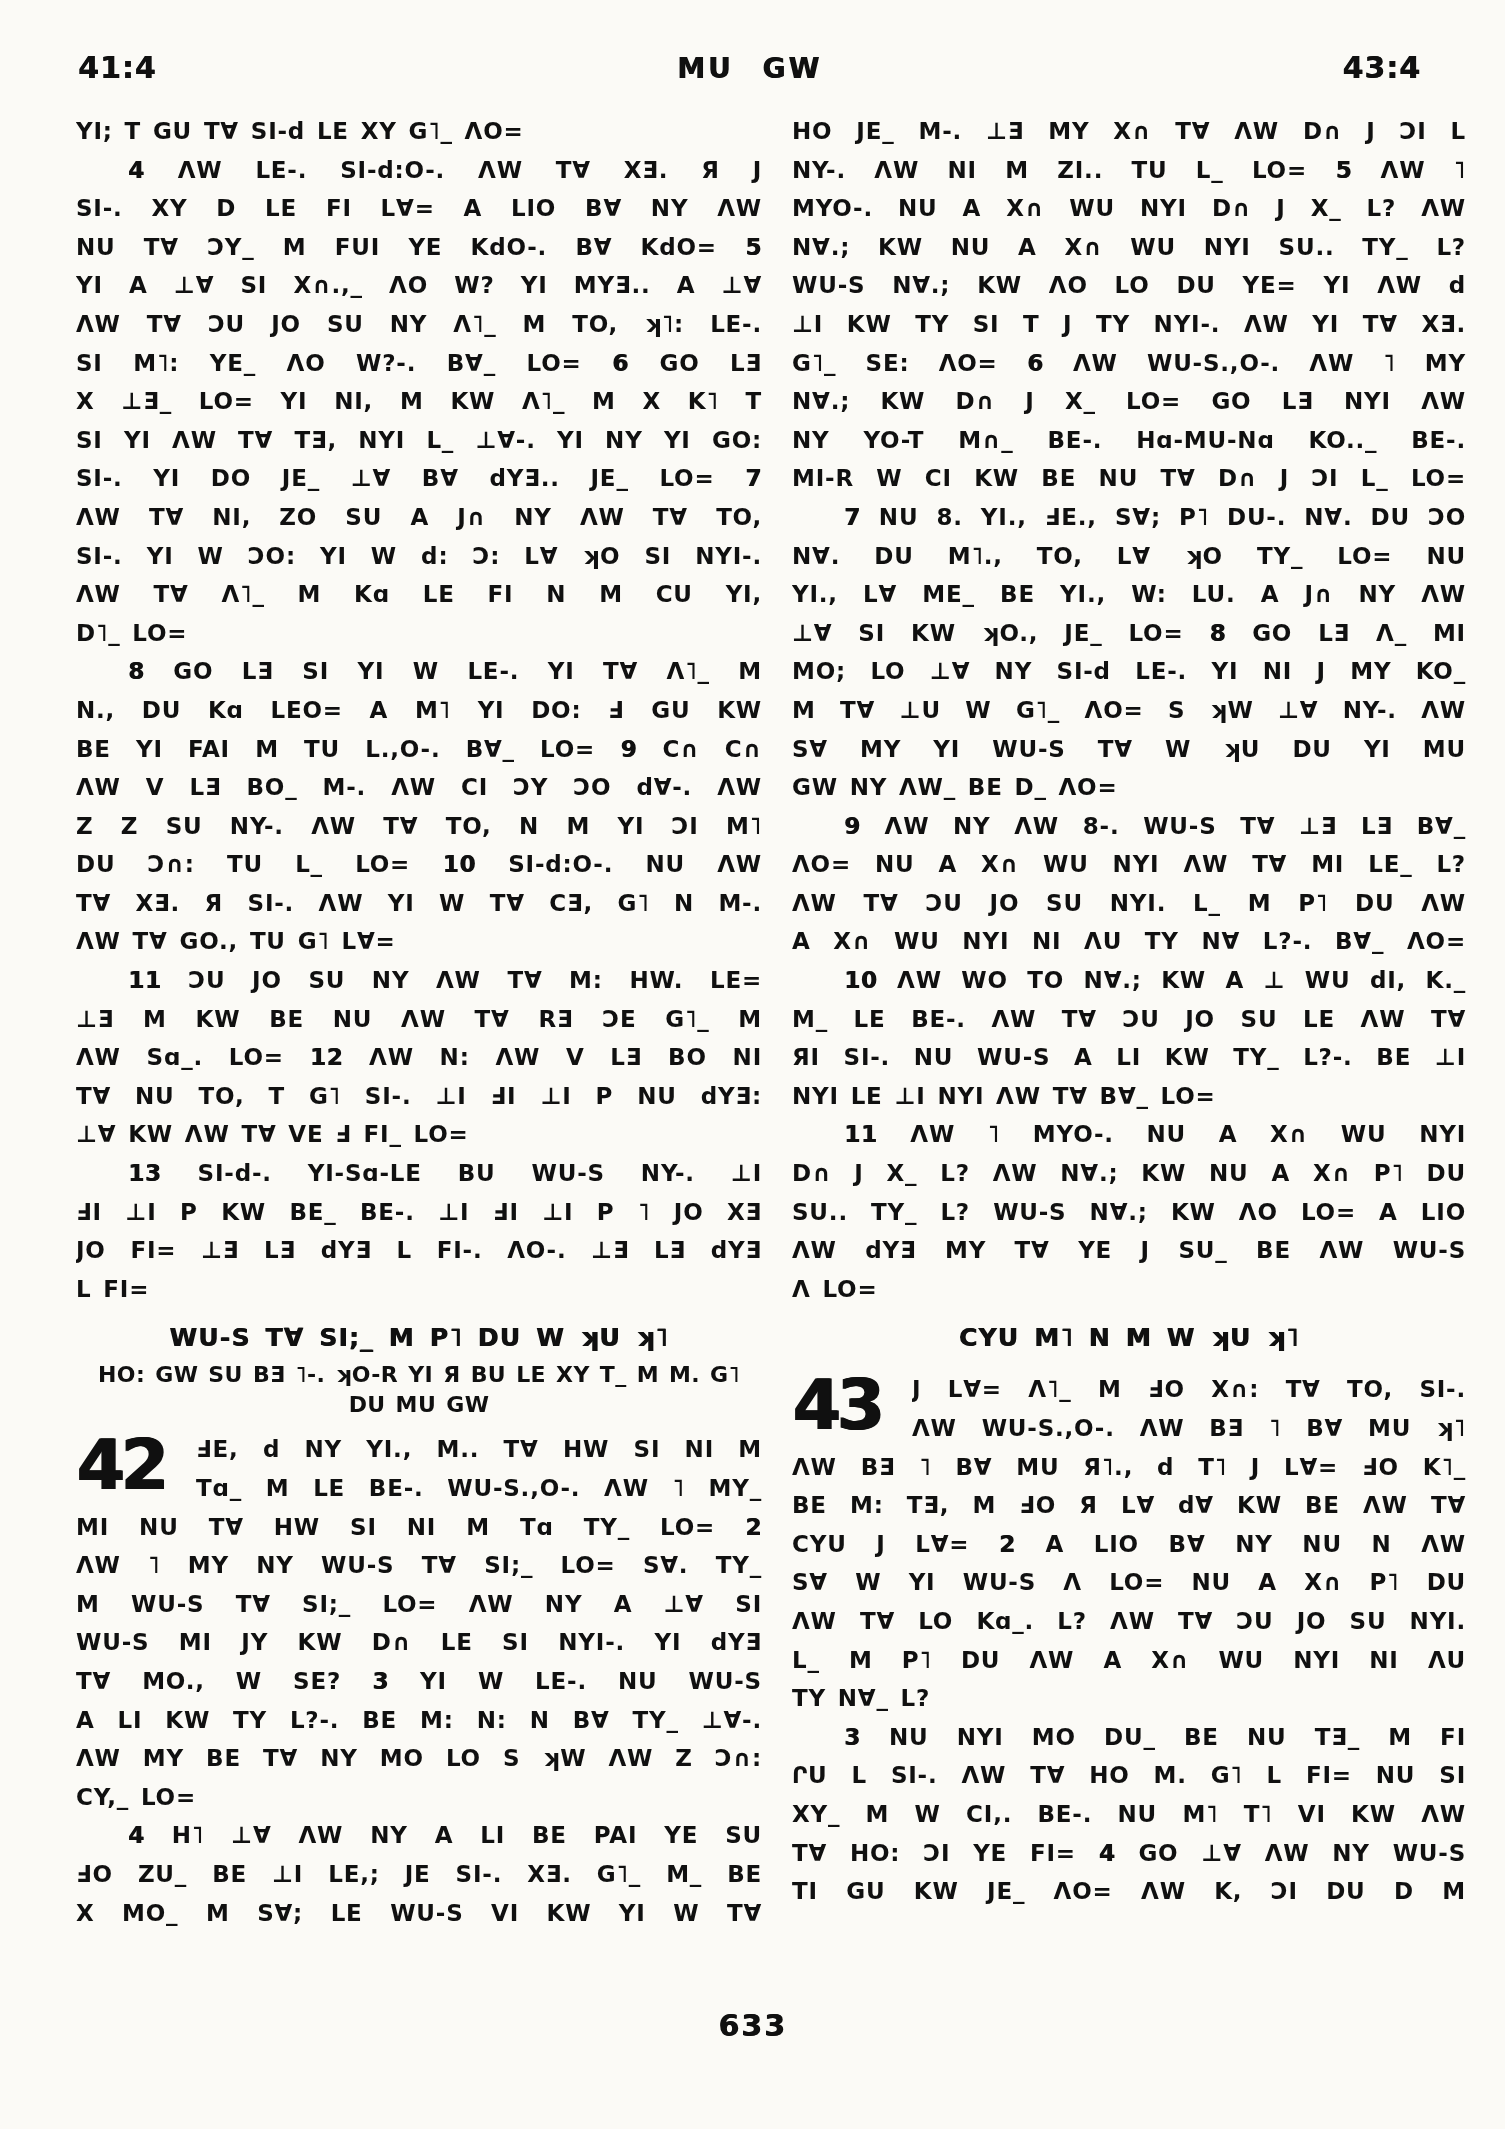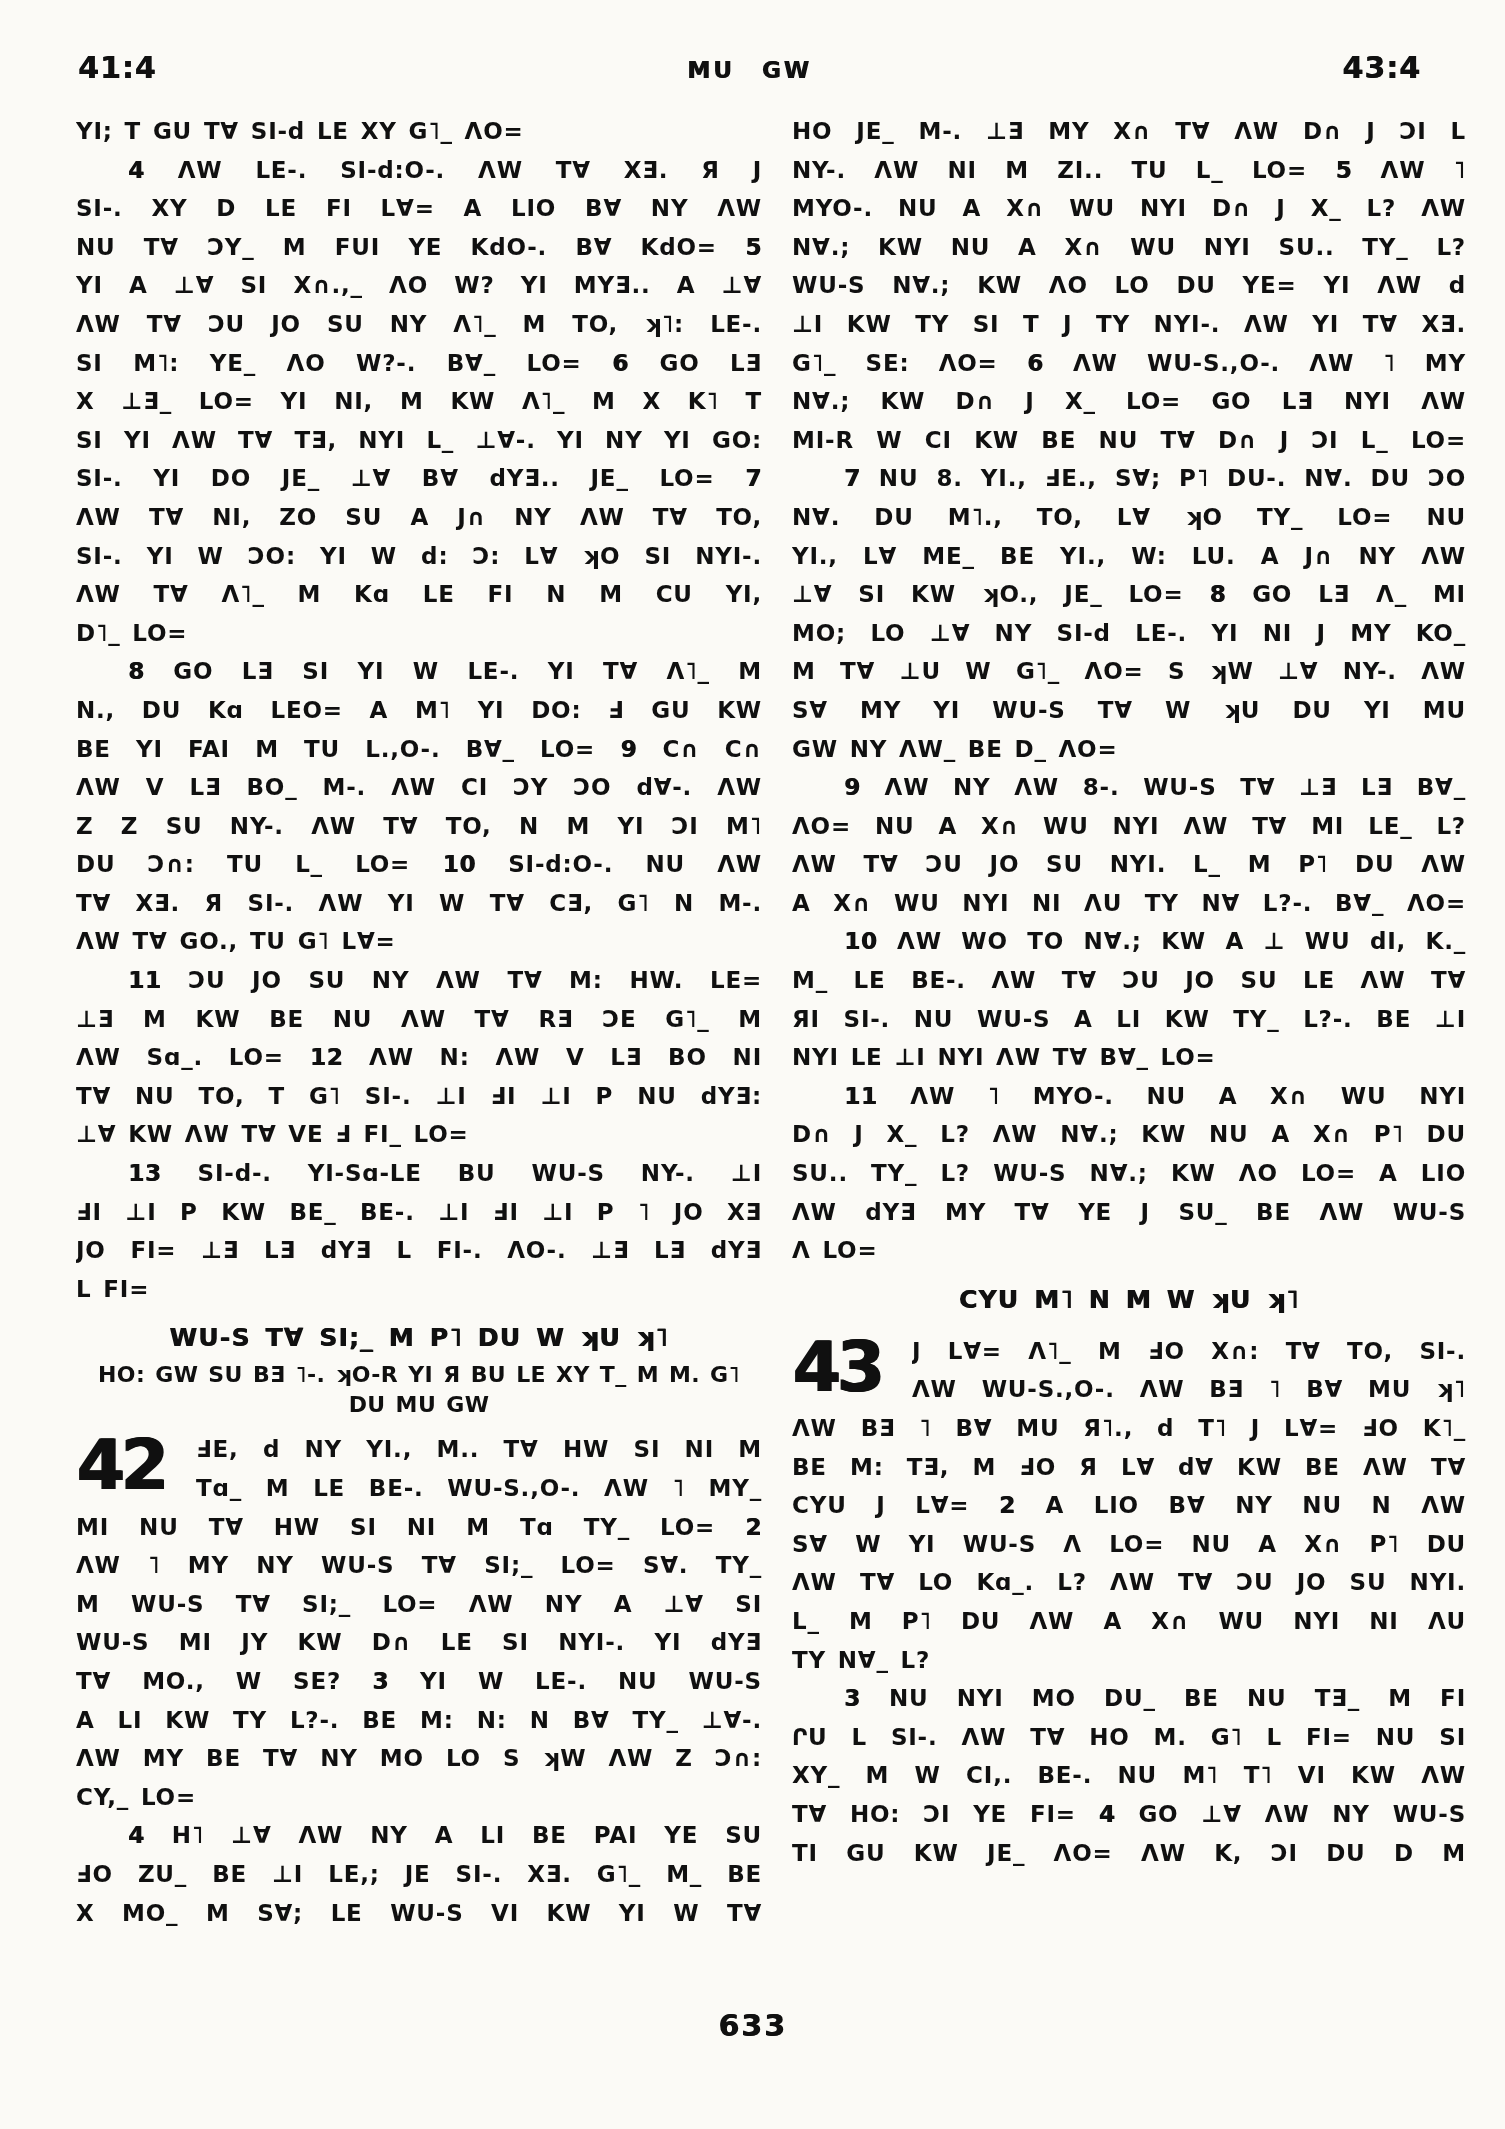--- a/index.html
+++ b/index.html
@@ -9,21 +9,21 @@
     font-family:"DejaVu Sans",sans-serif;
     overflow:hidden;
   }
   .page-header{
     position:absolute;top:50px;left:78px;right:84px;
     display:flex;justify-content:space-between;align-items:baseline;
     font-weight:700;
     text-align:center;
   }
   .header-ref{font-size:30px;letter-spacing:1px;text-shadow:.6px 0 currentColor;}
-  .header-title{font-size:23px;letter-spacing:3px;word-spacing:16px;text-shadow:.8px 0 currentColor;}
+  .header-title{font-size:28px;letter-spacing:3px;word-spacing:16px;text-shadow:.8px 0 currentColor;}
   .col{
     position:absolute;top:112px;font-weight:700;
     font-size:23px;letter-spacing:.8px;word-spacing:3px;
   }
   .col-left{left:76px;width:686px;}
   .col-right{left:792px;width:674px;}
   .tl{
     height:38.6px;line-height:38.6px;
     text-align:justify;text-align-last:justify;
     overflow:hidden;
@@ -115,20 +115,21 @@
   </div>
 <div class="col col-right" id="col-right">
     <div class="tl">HO JE_ M-. ⊥Ǝ MY X∩ T∀ ΛW D∩ J ƆI L</div>
     <div class="tl">NY-. ΛW NI M ZI.. TU L_ LO= <b class="vn">5</b> ΛW ˥</div>
     <div class="tl">MYO-. NU A X∩ WU NYI D∩ J X_ L? ΛW</div>
     <div class="tl">N∀.; KW NU A X∩ WU NYI SU.. TY_ L?</div>
     <div class="tl">WU-S N∀.; KW ΛO LO DU YE= YI ΛW d</div>
     <div class="tl">⊥I KW TY SI T J TY NYI-. ΛW YI T∀ XƎ.</div>
     <div class="tl">G˥_ SE: ΛO= <b class="vn">6</b> ΛW WU-S.,O-. ΛW ˥ MY</div>
     <div class="tl">N∀.; KW D∩ J X_ LO= GO LƎ NYI ΛW</div>
+    <div class="tl">NY YO-T M∩_ BE-. Hɑ-MU-Nɑ KO.._ BE-.</div>
     <div class="tl">MI-R W CI KW BE NU T∀ D∩ J ƆI L_ LO=</div>
     <div class="tl ind"><b class="vn">7</b> NU 8. YI., ℲE., S∀; P˥ DU-. N∀. DU ƆO</div>
     <div class="tl">N∀. DU M˥., TO, L∀ ʞO TY_ LO= NU</div>
     <div class="tl">YI., L∀ ME_ BE YI., W: LU. A J∩ NY ΛW</div>
     <div class="tl">⊥∀ SI KW ʞO., JE_ LO= <b class="vn">8</b> GO LƎ Λ_ MI</div>
     <div class="tl">MO; LO ⊥∀ NY SI-d LE-. YI NI J MY KO_</div>
     <div class="tl">M T∀ ⊥U W G˥_ ΛO= S ʞW ⊥∀ NY-. ΛW</div>
     <div class="tl">S∀ MY YI WU-S T∀ W ʞU DU YI MU</div>
     <div class="tl end">GW NY ΛW_ BE D_ ΛO=</div>
     <div class="tl ind"><b class="vn">9</b> ΛW NY ΛW 8-. WU-S T∀ ⊥Ǝ LƎ B∀_</div>

